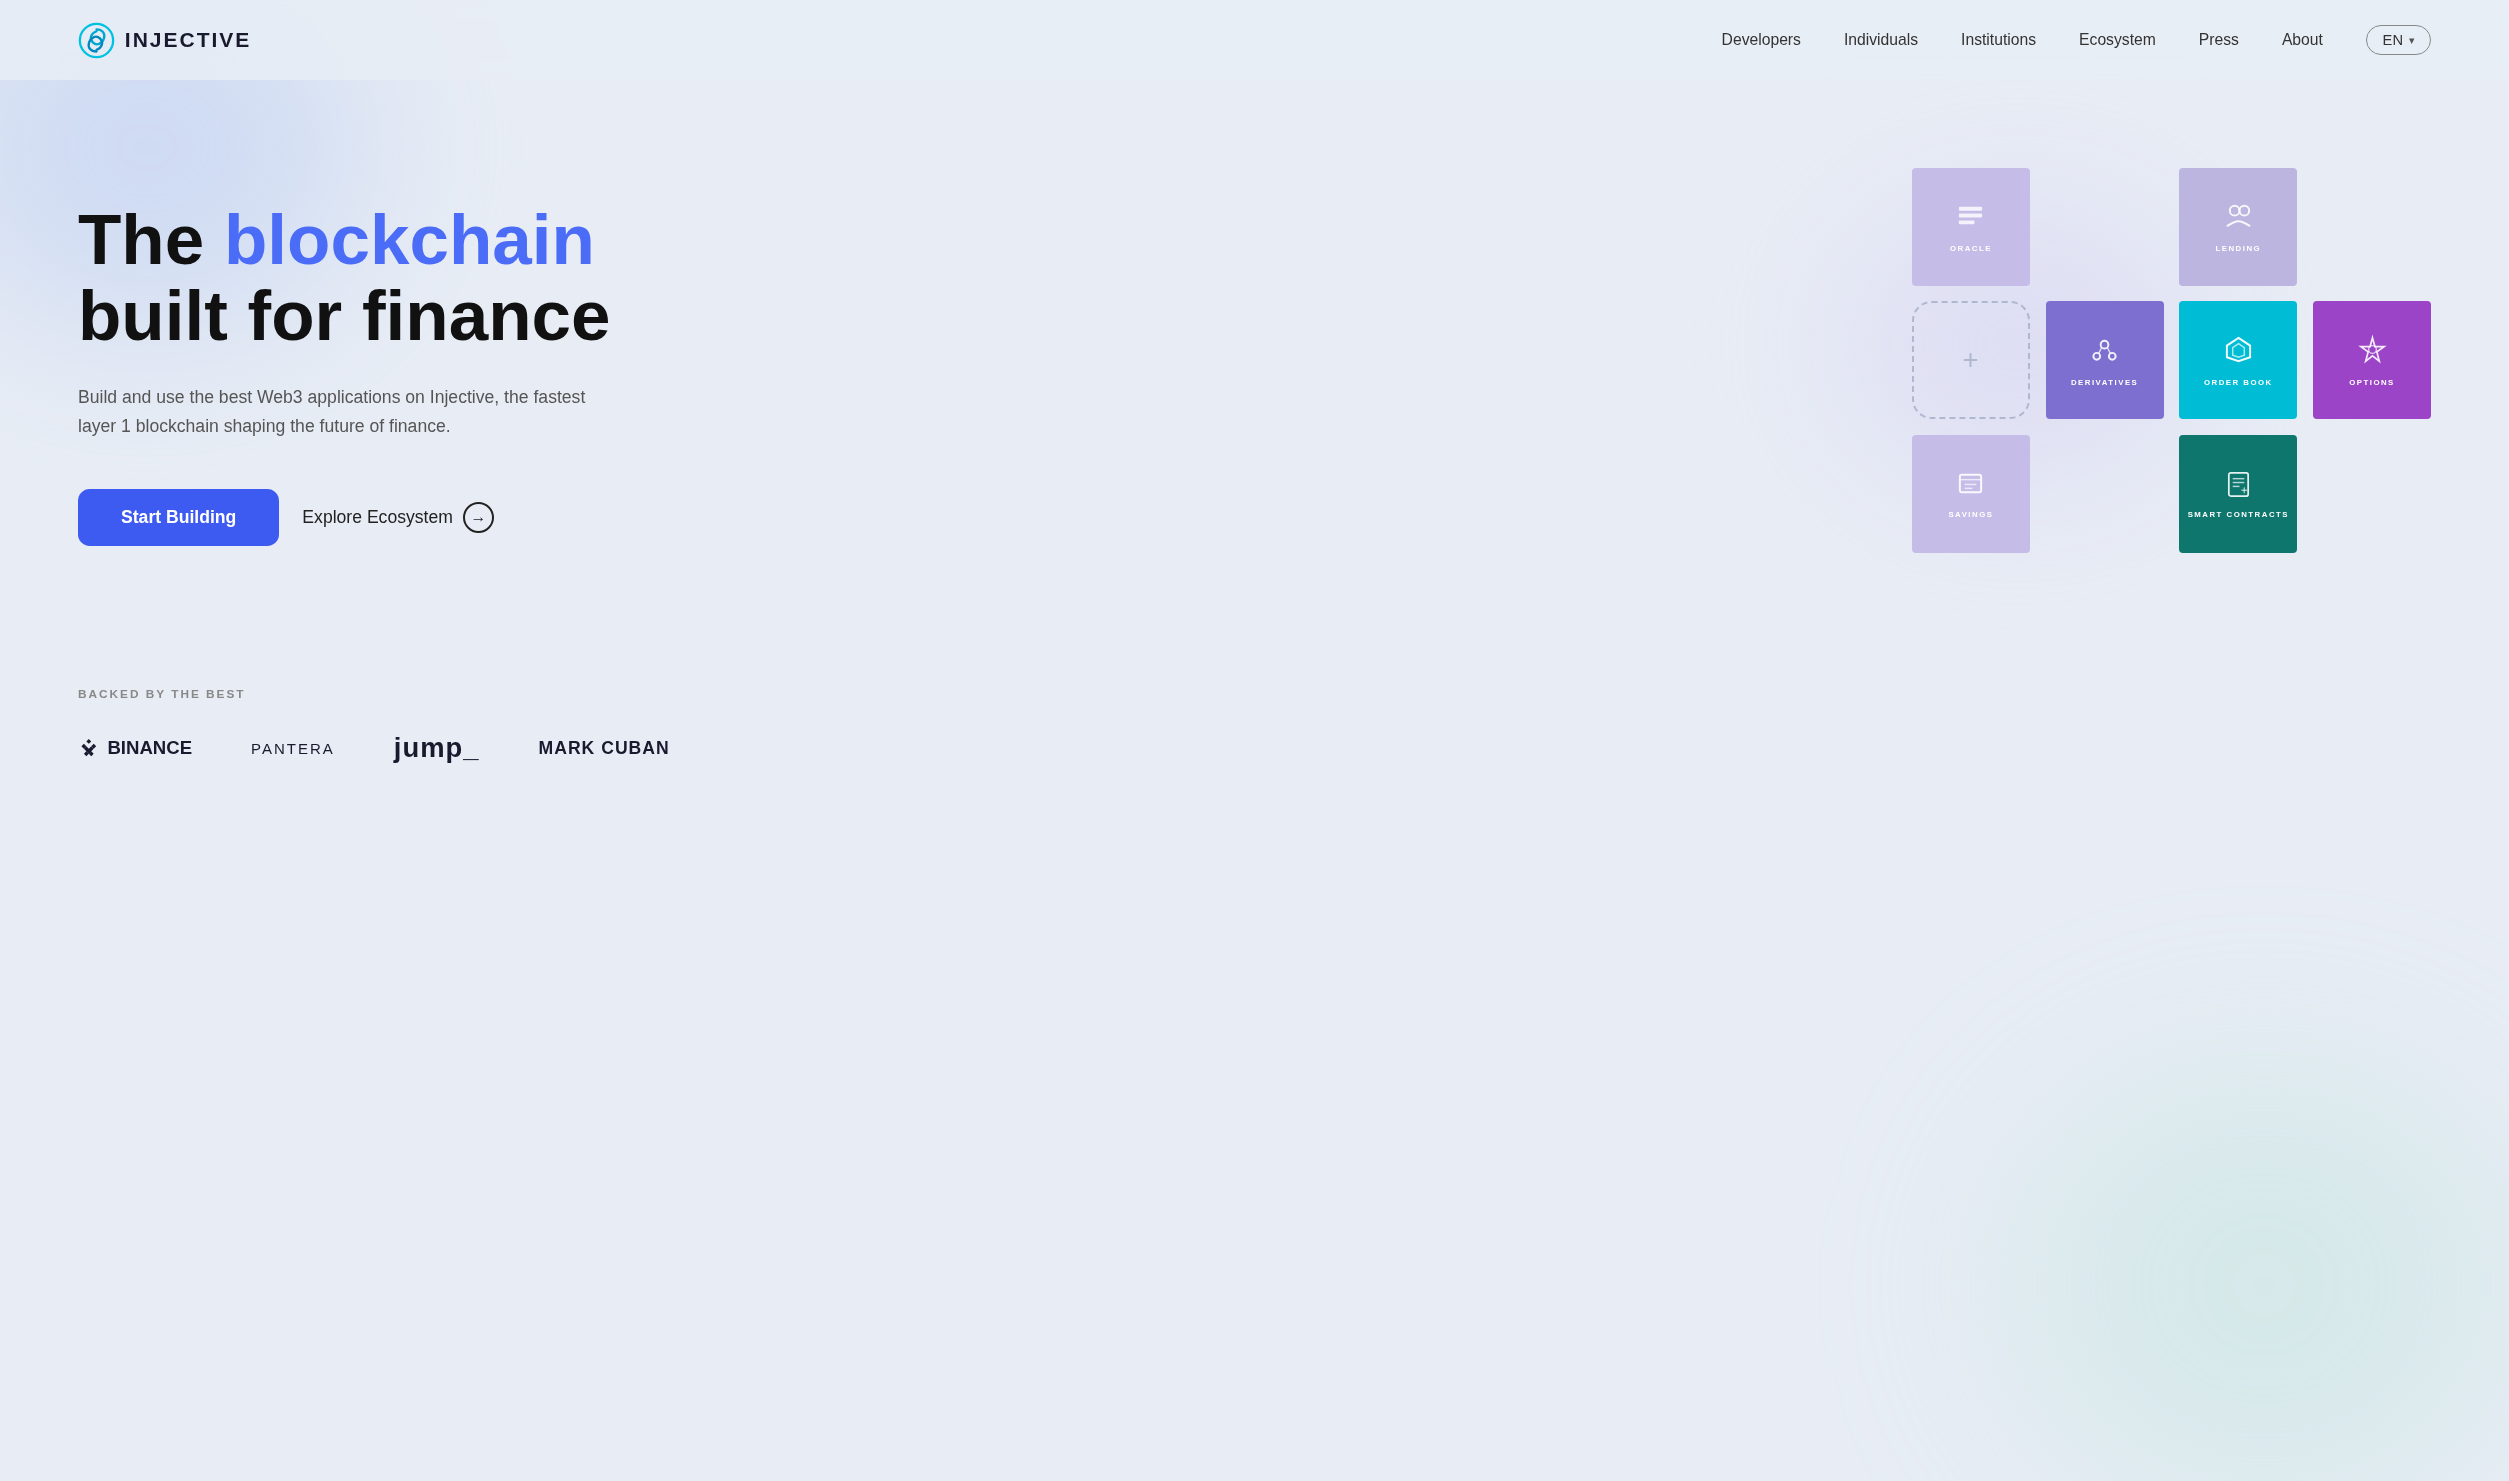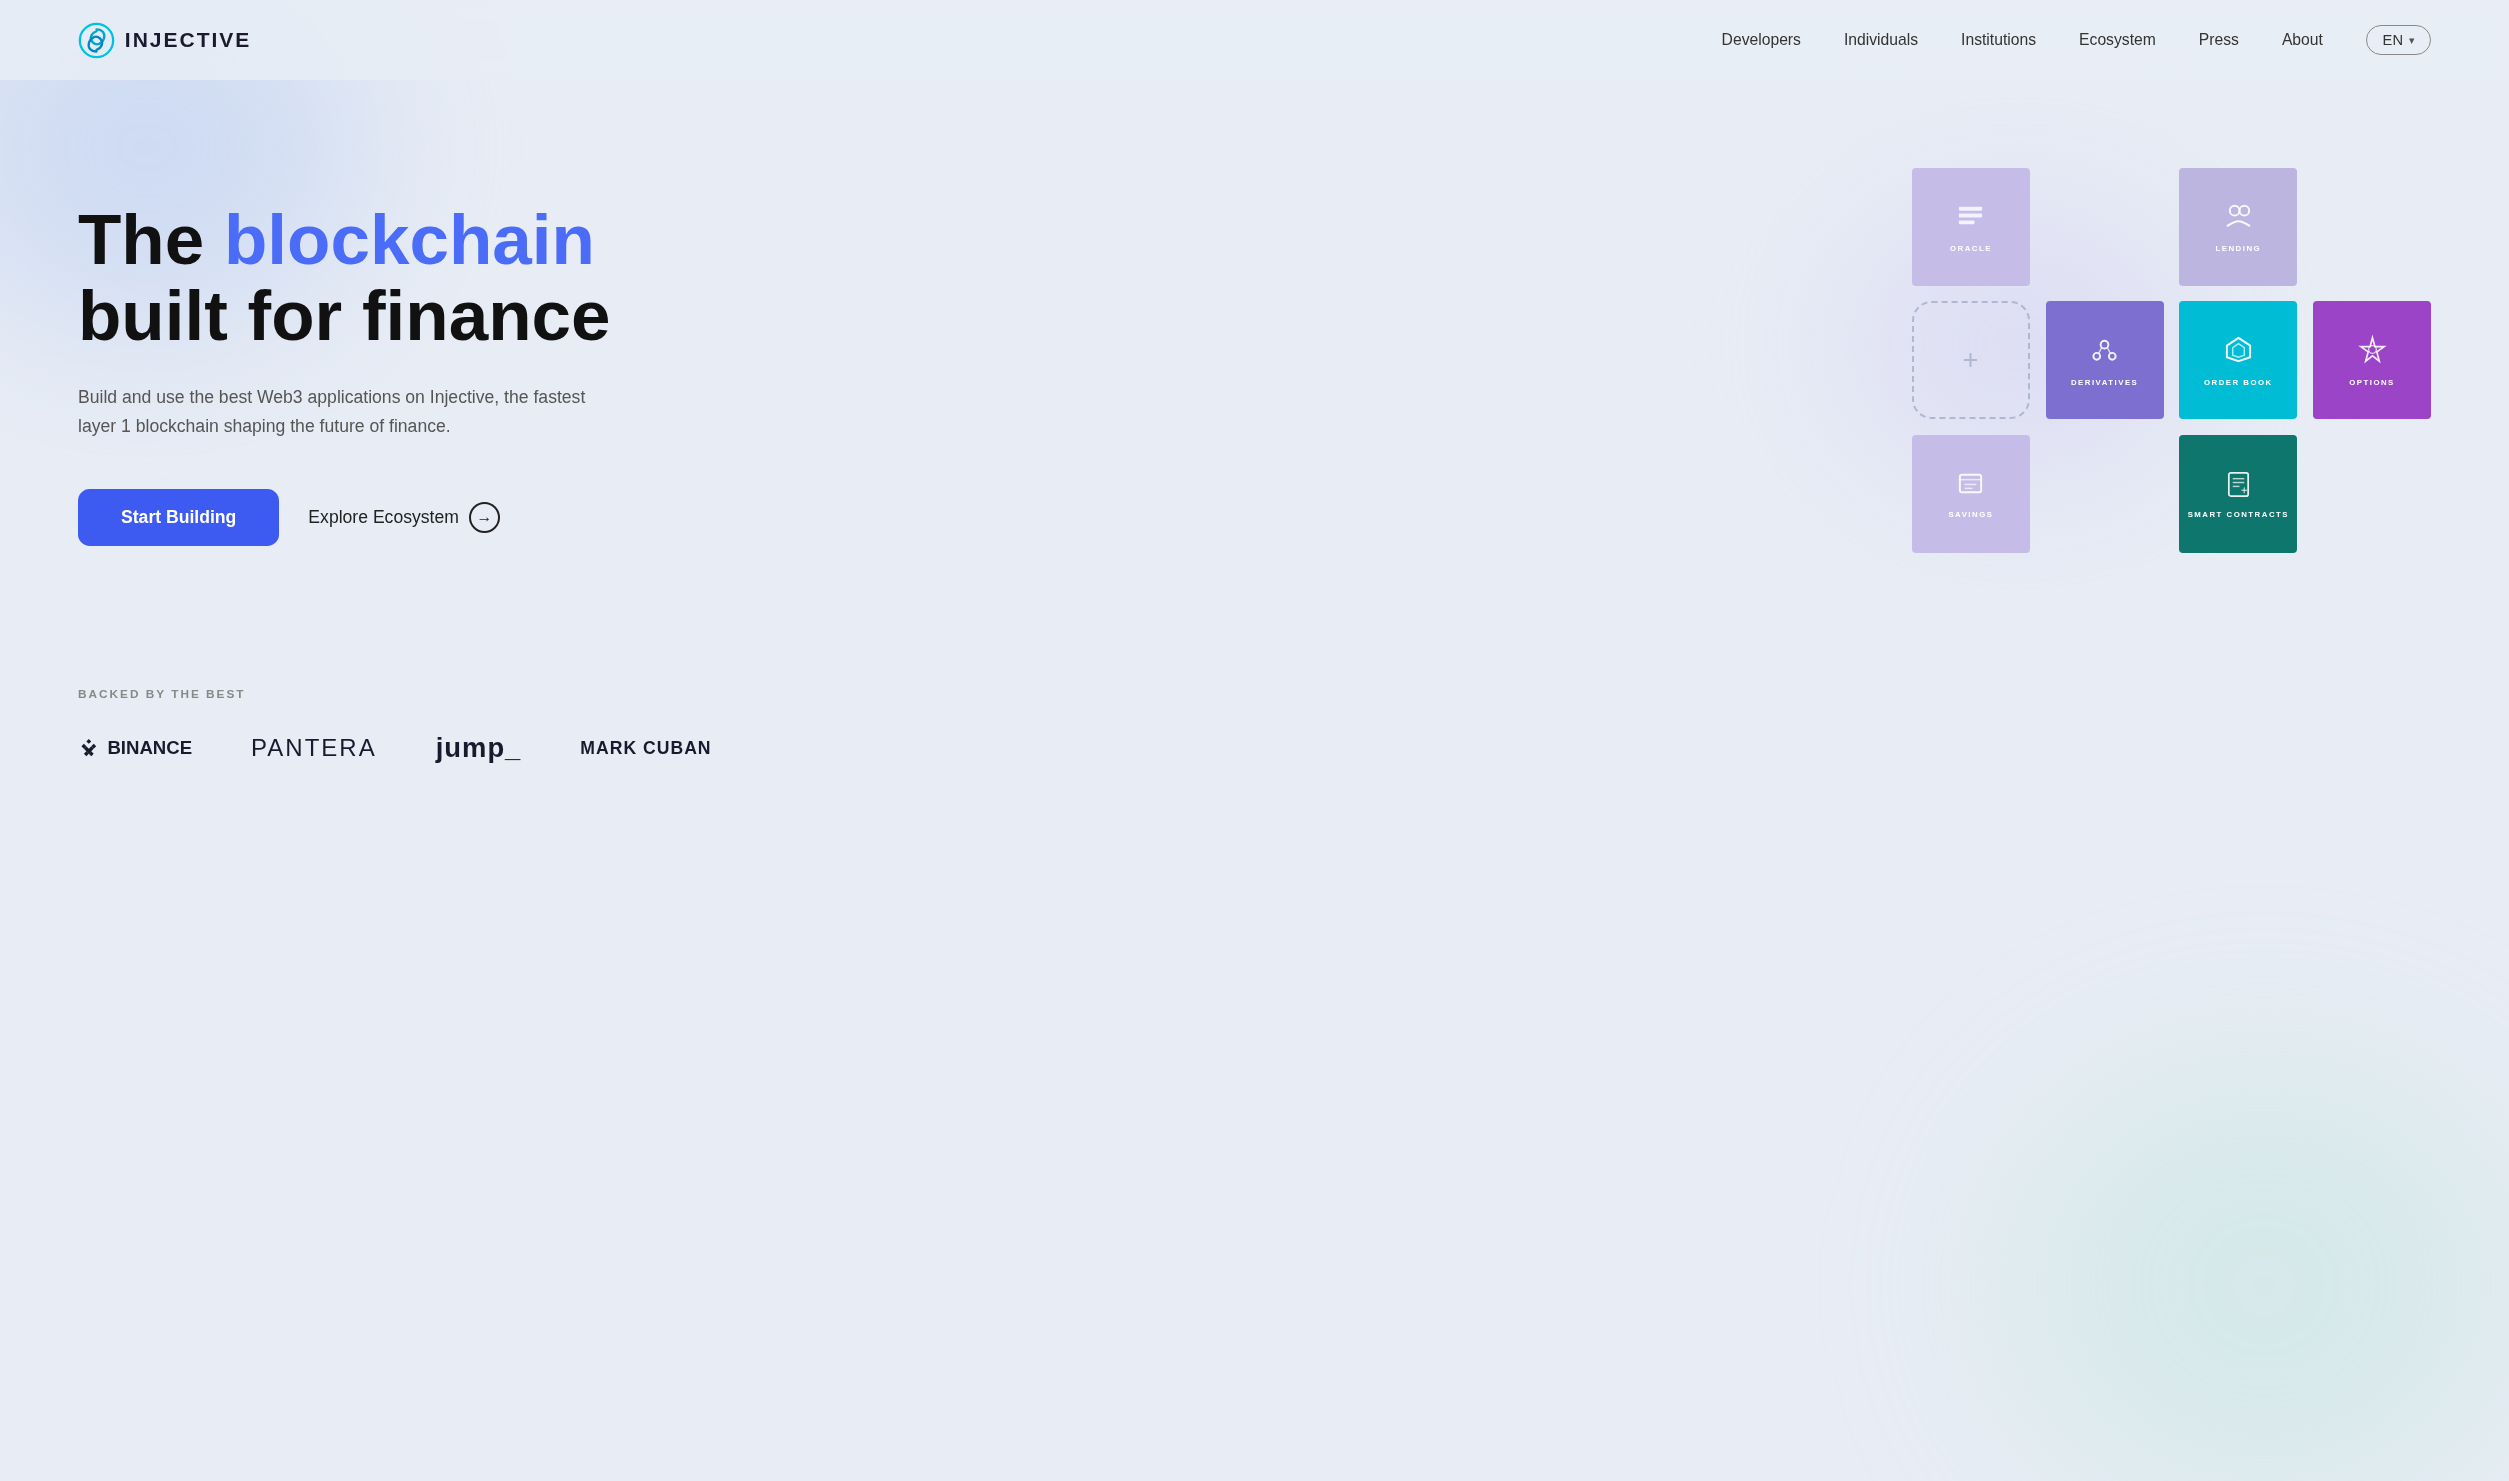--- a/index.html
+++ b/index.html
@@ -118,21 +118,21 @@
     .hero-subtitle {
       font-size: 17.6px;
       color: #555;
       line-height: 1.7;
       max-width: 549px;
       margin-bottom: 47px;
     }
     .hero-buttons {
       display: flex;
       align-items: center;
-      gap: 29px;
+      gap: 23px;
     }
     .btn-primary {
       background: #3d5af1;
       color: #fff;
       border: none;
       border-radius: 11.8px;
       padding: 17.6px 43px;
       font-size: 17.6px;
       font-weight: 600;
       cursor: pointer;
@@ -226,21 +226,21 @@
     .logo-item {
       display: flex;
       align-items: center;
       gap: 7.8px;
       font-weight: 700;
       color: #1a1a2e;
       font-size: 19.6px;
       letter-spacing: 1px;
     }
     .logo-binance { font-size: 18.6px; letter-spacing: 0; }
-    .logo-pantera { font-size: 24px; letter-spacing: 2px; text-transform: uppercase; font-weight: 400; }
+    .logo-pantera { font-size: 15px; letter-spacing: 2px; text-transform: uppercase; font-weight: 400; }
     .logo-jump { font-size: 27.4px; font-weight: 900; }
     .logo-mark { font-size: 17.6px; font-weight: 700; letter-spacing: 1px; }
 
     
     .binance-icon {
       width: 21.6px; height: 21.6px;
       display: inline-block;
       position: relative;
     }
   </style>

